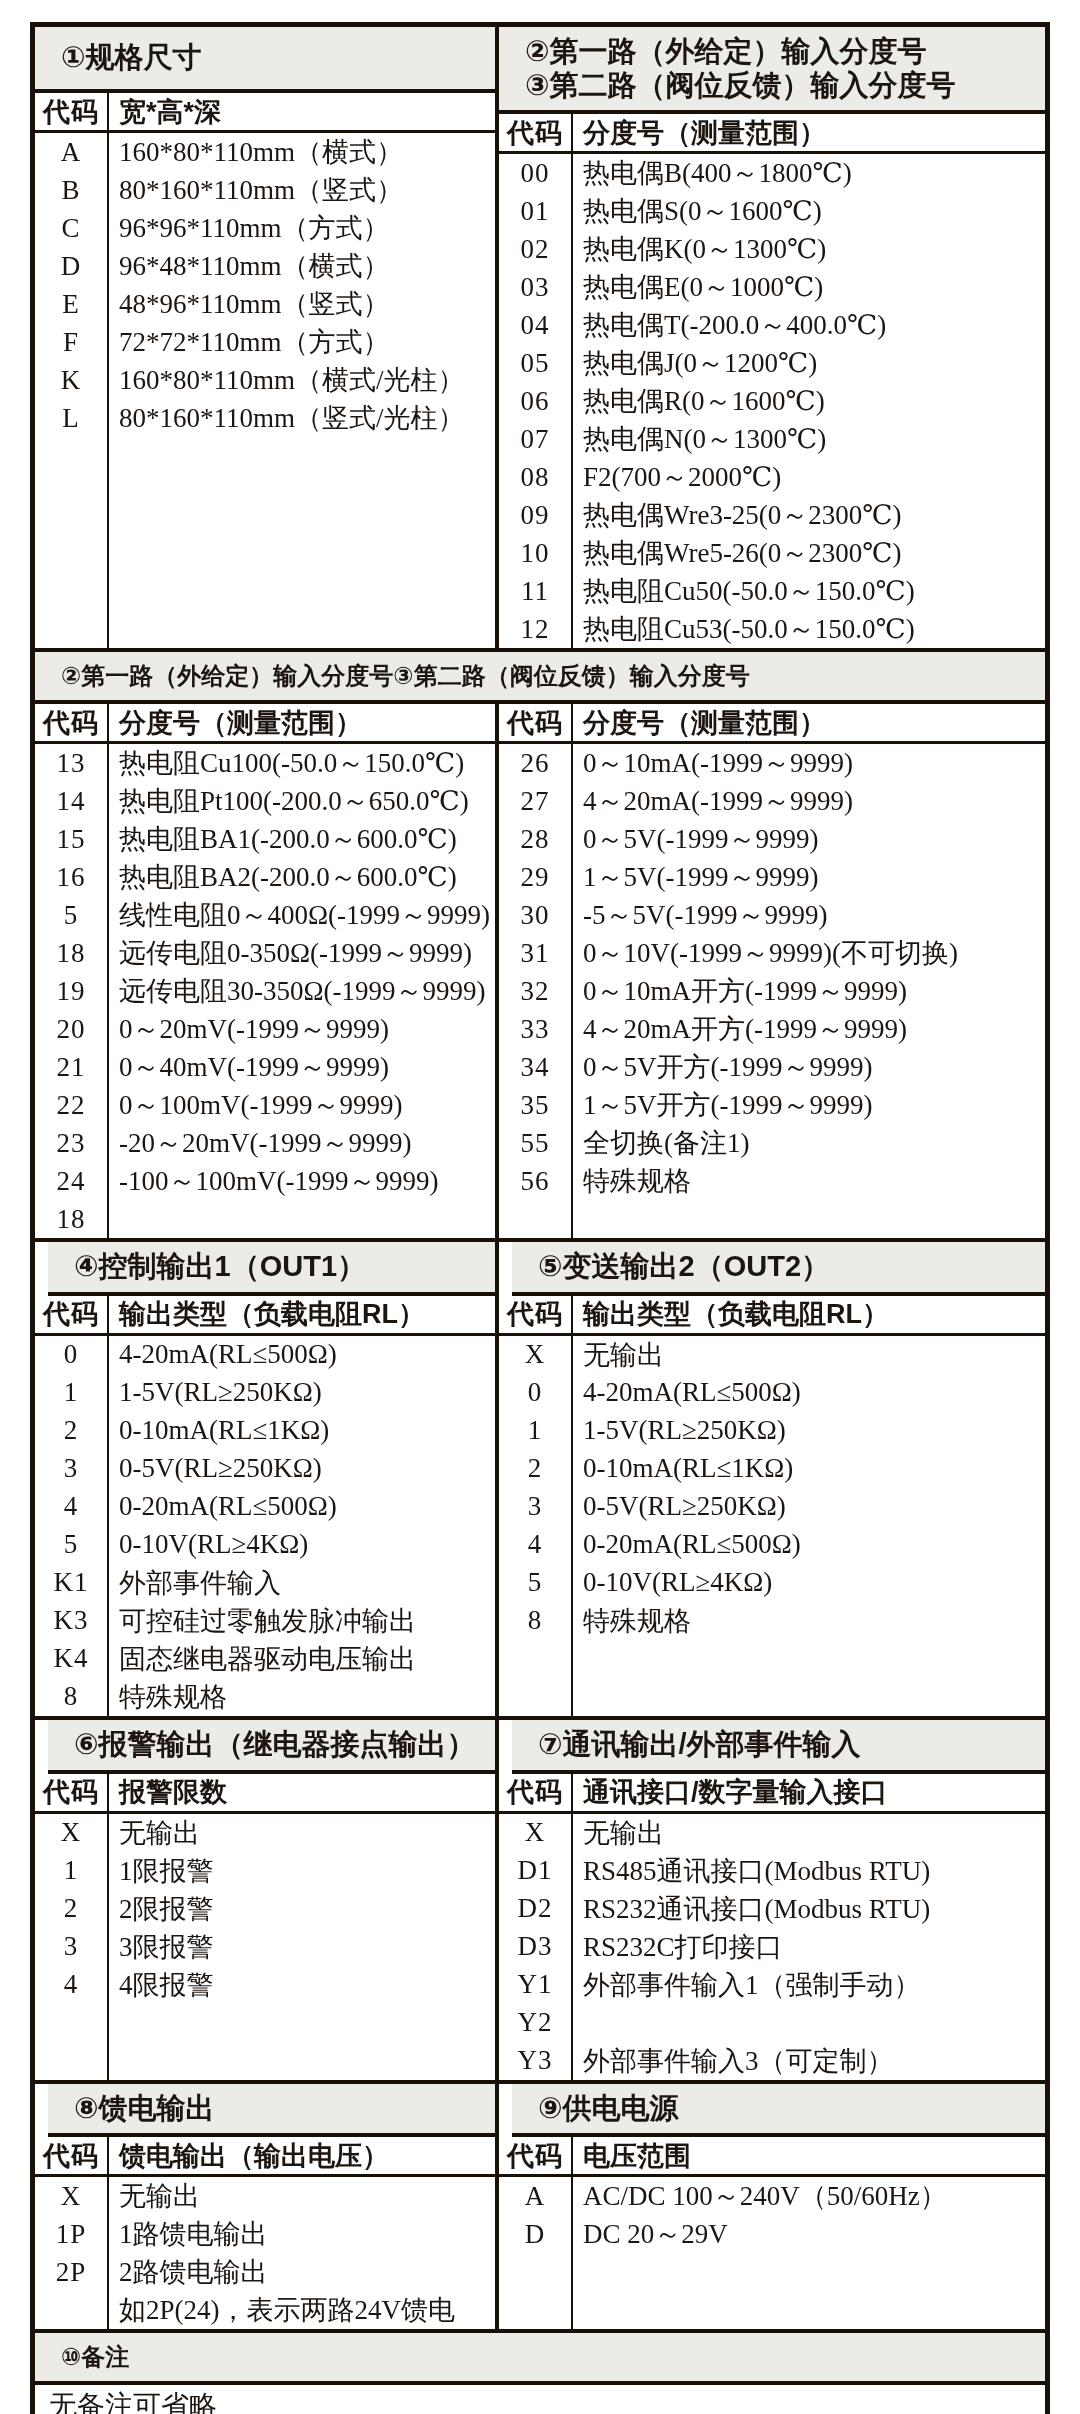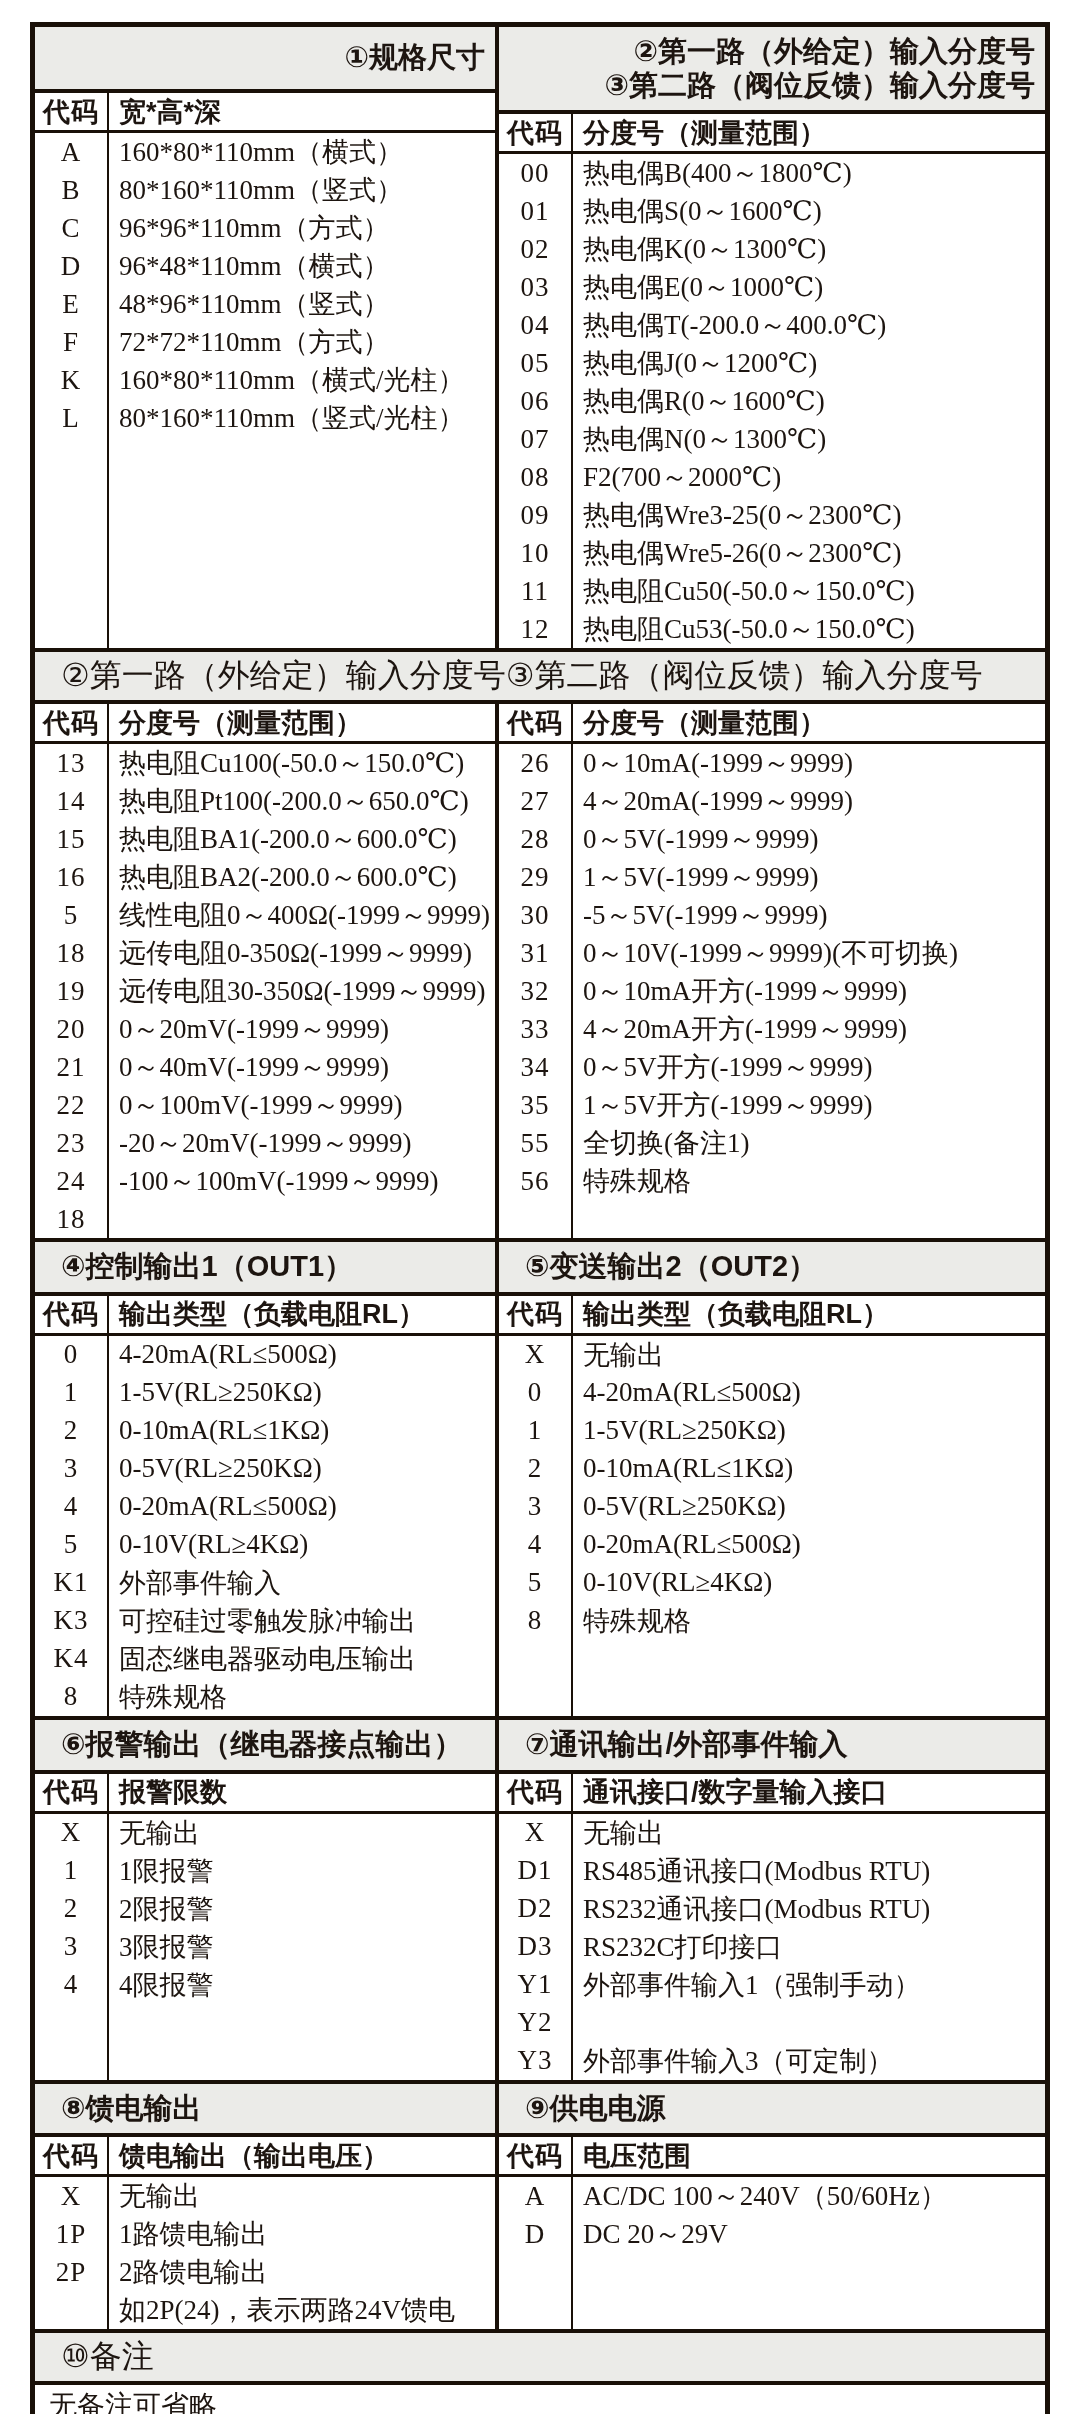--- a/index.html
+++ b/index.html
@@ -18,26 +18,26 @@
   .group:last-child{border-bottom:none;}
   .half-left{width:464px;flex:none;border-right:4px solid #191008;display:flex;flex-direction:column;box-sizing:border-box;}
   .half-right{flex:1;display:flex;flex-direction:column;box-sizing:border-box;}
   .sec-title{
     background:#ebebe8;border-bottom:4px solid #191008;
     font-family:"Liberation Sans","DejaVu Sans",sans-serif;
     font-weight:bold;font-size:29px;line-height:1.16;
     padding:8px 10px 8px 26px;display:flex;flex-direction:column;justify-content:center;
     box-sizing:border-box;
   }
-  .t-tall{min-height:66px;align-items:flex-end;}
-  .t-one{min-height:52px;}
+  .t-tall{min-height:66px;}
+  .t-one{min-height:52px;margin-left:13px;}
   .full-title{
     background:#ebebe8;border-bottom:4px solid #191008;
     font-family:"Liberation Sans","DejaVu Sans",sans-serif;
-    font-weight:normal;font-size:32px;min-height:52px;
+    font-weight:bold;font-size:24px;min-height:52px;
     display:flex;align-items:center;padding-left:26px;box-sizing:border-box;
   }
   .body{position:relative;flex:1;}
   .vline{position:absolute;left:72px;top:0;bottom:0;width:2px;background:#191008;}
   .cols-header{
     display:flex;height:40px;align-items:center;
     border-bottom:3px solid #191008;
     font-family:"Liberation Sans","DejaVu Sans",sans-serif;
     font-weight:bold;font-size:27px;box-sizing:border-box;
   }

